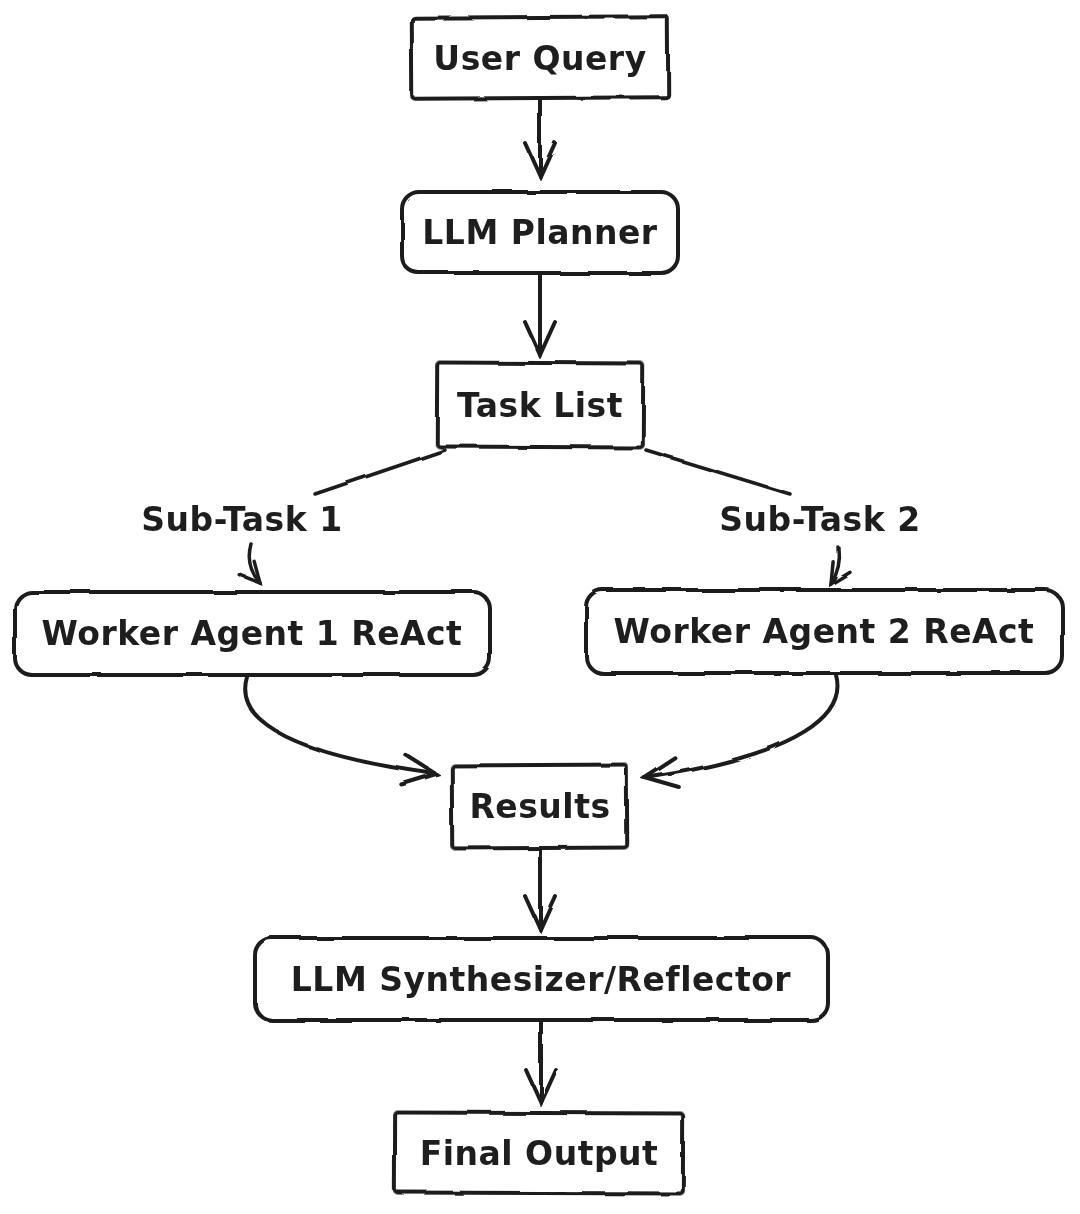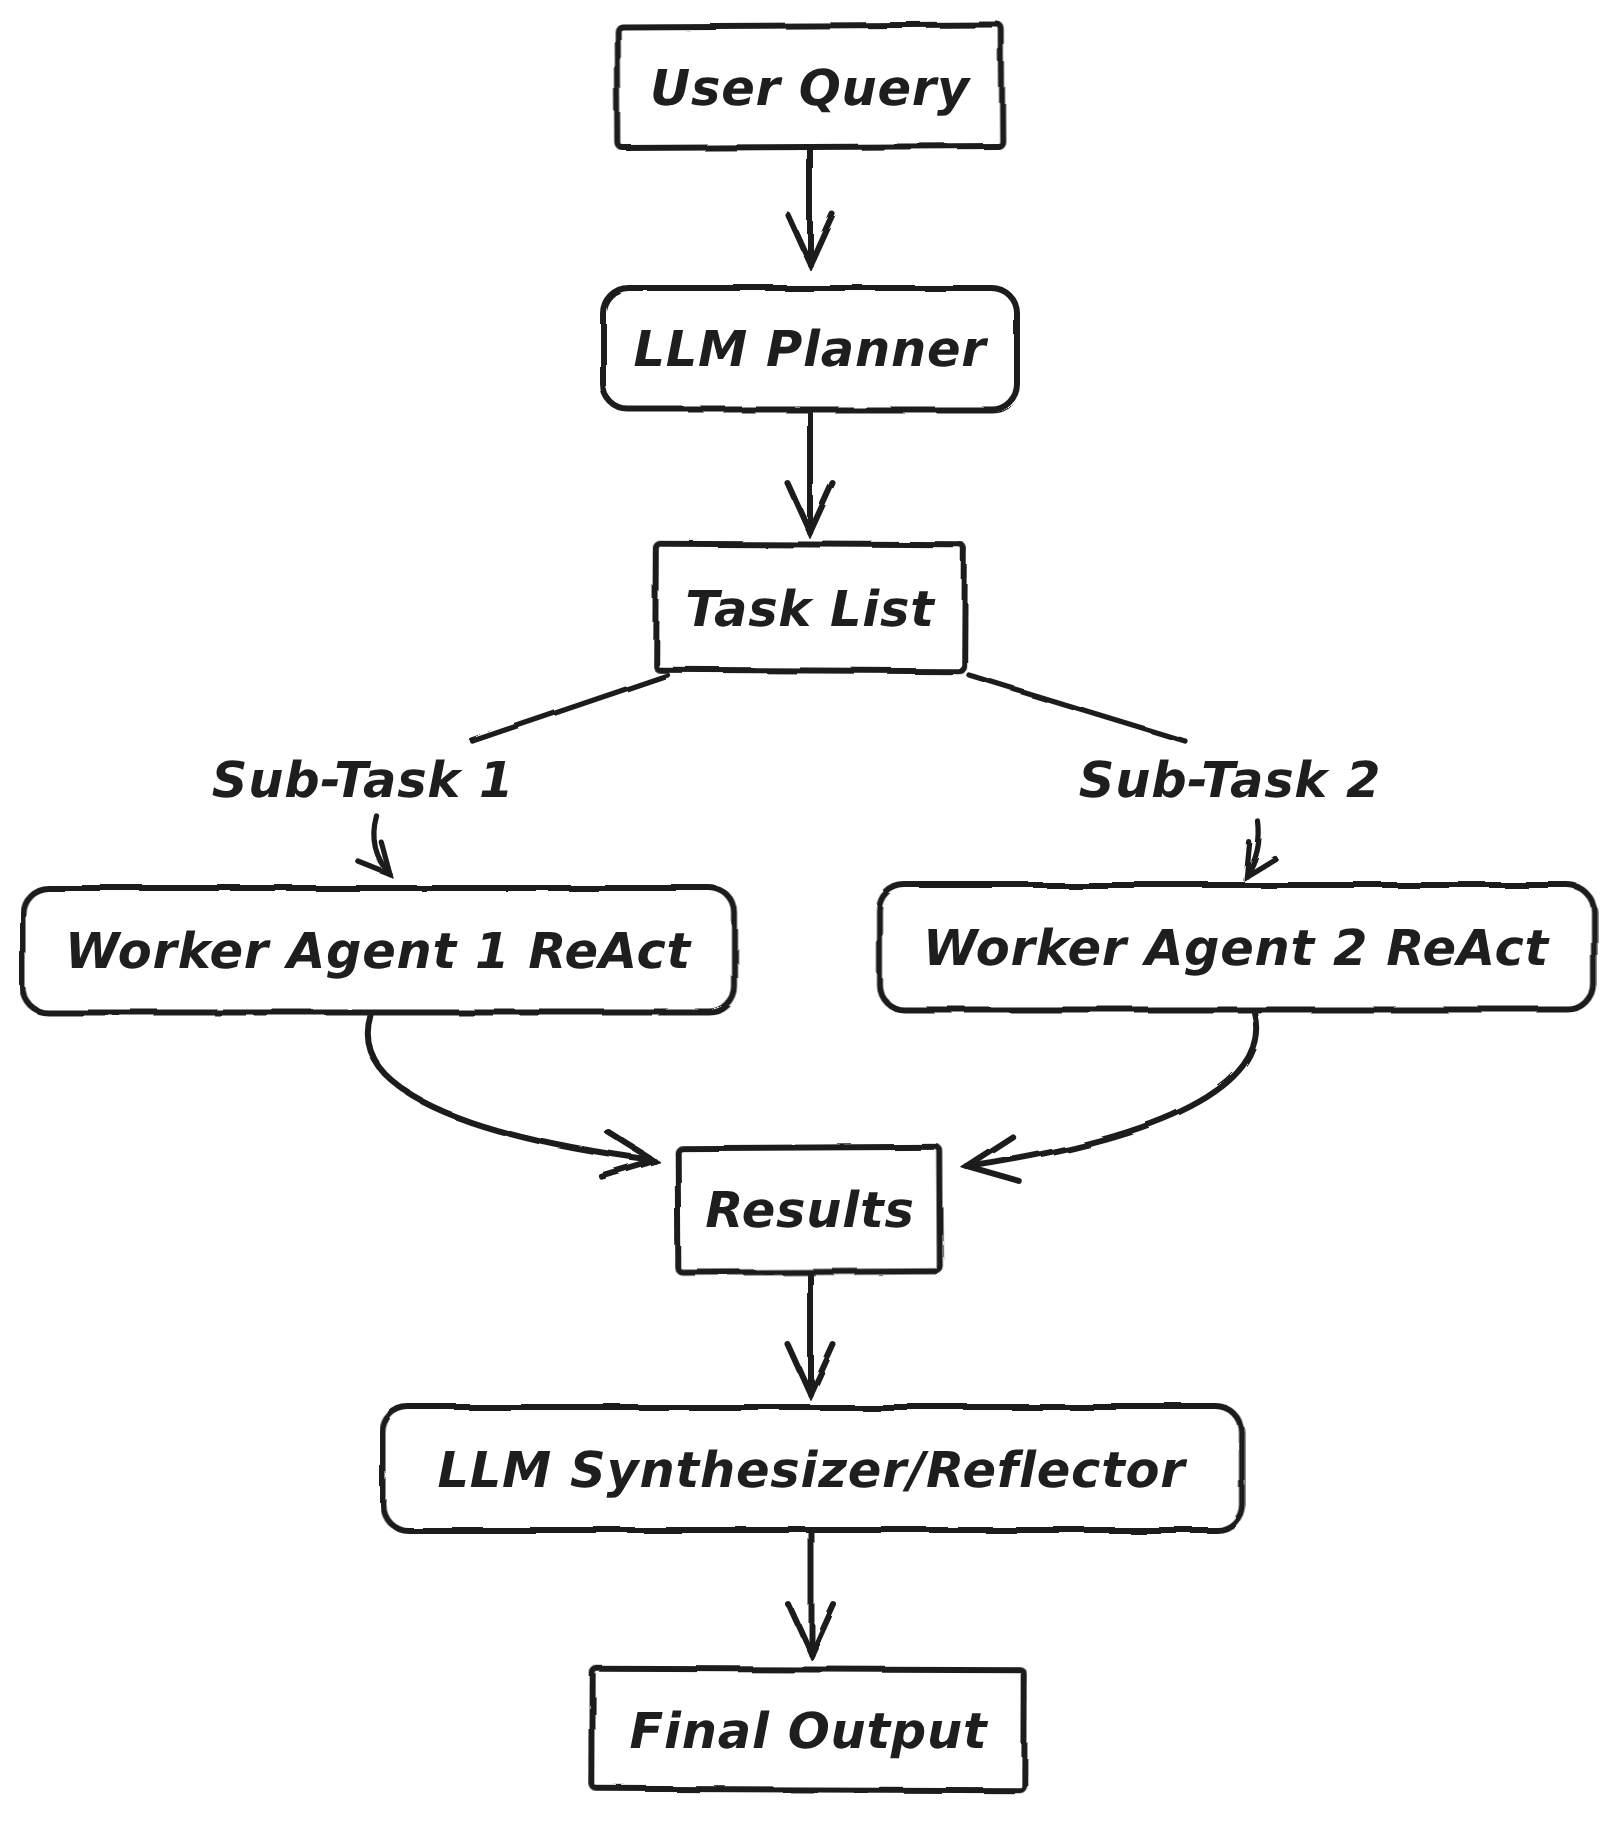--- a/index.html
+++ b/index.html
@@ -1,16 +1,16 @@
 <!DOCTYPE html>
 <html><head>
 <meta charset="utf-8">
 <style>
   html,body{margin:0;padding:0;background:#ffffff;}
-  .page{width:1080px;height:1214px;position:relative;background:#ffffff;overflow:hidden;font-style:italic;}
+  .page{width:1080px;height:1214px;position:relative;background:#ffffff;overflow:hidden;}
   svg{display:block;}
   .node-box{fill:#ffffff;stroke:#1e1e1e;stroke-width:4;}
   .edge{fill:none;stroke:#1e1e1e;stroke-width:4;stroke-linecap:round;}
   .edge-thin{fill:none;stroke:#1e1e1e;stroke-width:3.5;stroke-linecap:round;}
   .node-label{
     font-family:"DejaVu Sans","Liberation Sans",sans-serif;
     font-size:33px;font-weight:600;fill:#1e1e1e;
     text-anchor:middle;letter-spacing:0.5px;
   }
 </style>

